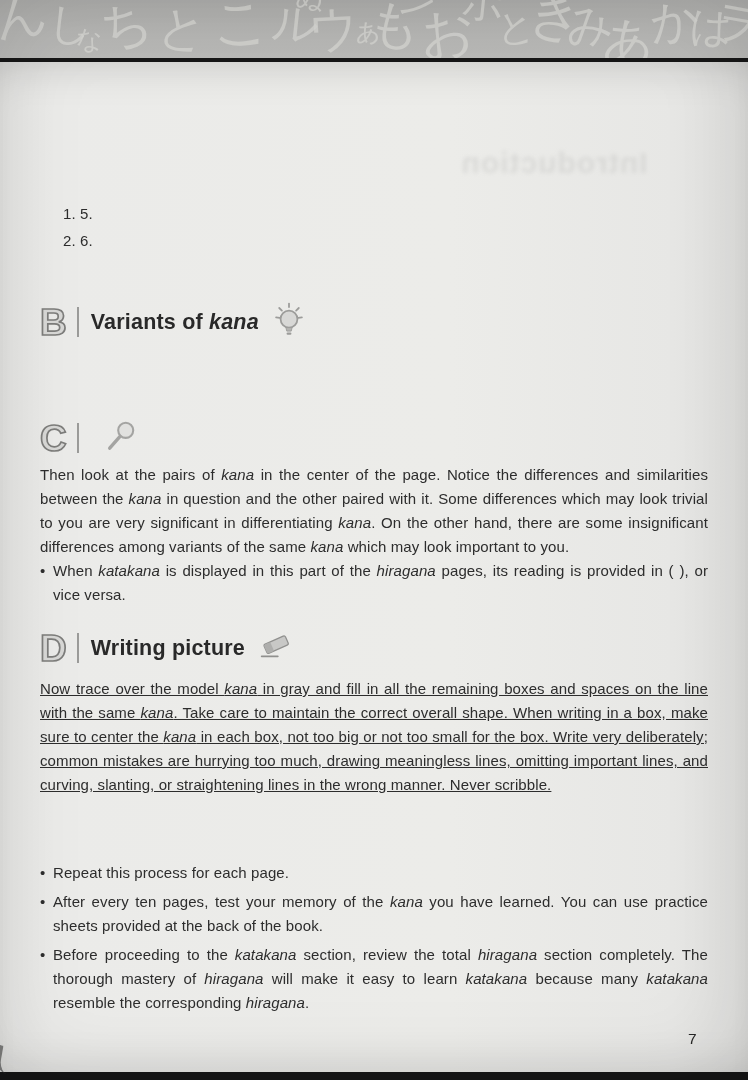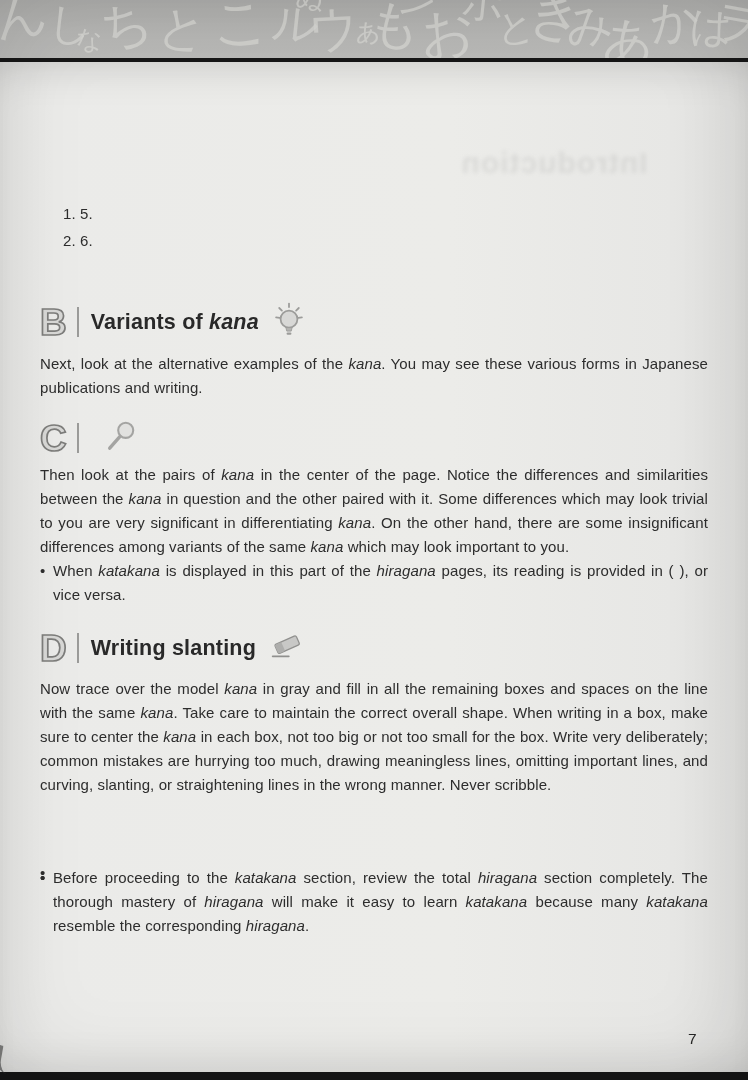--- a/index.html
+++ b/index.html
@@ -37,21 +37,21 @@
   .sec{position:absolute;left:40px;width:668px;z-index:3;}
   #secB{top:301px;} #secC{top:417px;} #secD{top:627px;}
   .sec-head{display:flex;align-items:center;height:42px;}
   .sec-letter{font-size:37px;font-weight:bold;color:#d8d8d6;line-height:1;
     -webkit-text-stroke:1.7px #7d7d7b;}
   .sec-bar{width:2px;height:30px;background:#9b9b99;margin:0 12px 0 10px;flex:0 0 auto;}
   .sec-title{font-size:21.5px;font-weight:bold;color:#292929;letter-spacing:.2px;white-space:nowrap;text-align:right;}
   .sec-icon{margin-left:14px;display:flex;align-items:center;position:relative;top:-2px;}
   #secB .bodytext{margin-top:9px;}
   #secC .bodytext{margin-top:4px;}
-  #secD .bodytext{margin-top:8px;}
+  #secD .bodytext{margin-top:8px;text-decoration:underline;}
 
   .bullet{position:relative;padding-left:13px;}
   .bullet .dot{position:absolute;left:0;top:0;}
   #secC .bullet{margin-top:0;}
 
   .final-bullets{position:absolute;top:861px;left:40px;width:668px;z-index:3;}
   .final-bullets .bullet{margin-bottom:5px;}
 
   .page-number{position:absolute;top:1030px;left:688px;z-index:3;
     font-size:15.5px;color:#262626;}
@@ -118,21 +118,20 @@
             <line x1="29" y1="6.5" x2="26" y2="9.5"></line>
             <line x1="3.5" y1="17" x2="7.5" y2="17.5"></line>
             <line x1="32.5" y1="17" x2="28.5" y2="17.5"></line>
           </g>
           <circle cx="18" cy="19" r="9.5" fill="#d8d8d6" stroke="#9c9c9a" stroke-width="2"></circle>
           <path d="M14.5 28.5 h7 l-1 4 h-5 z" fill="#b4b4b2" stroke="#9c9c9a" stroke-width="1"></path>
           <rect x="15.3" y="34" width="5.4" height="2.6" rx="1.2" fill="#9c9c9a"></rect>
         </svg>
       </span>
     </div>
-    <p class="bodytext">Next, look at the alternative examples of the <i>kana</i>. You may see these various forms in Japanese publications and writing.</p>
   </section>
 
   <section class="sec" id="secC">
     <div class="sec-head">
       <span class="sec-letter">C</span>
       <span class="sec-bar"></span>
       <span class="sec-icon">
         <svg width="32" height="34" viewBox="0 0 34 34">
           <circle cx="22" cy="11" r="8" fill="#dedddb" fill-opacity="0.75" stroke="#a4a4a2" stroke-width="2.2"></circle>
           <line x1="16" y1="17.5" x2="5" y2="30" stroke="#a4a4a2" stroke-width="3.6" stroke-linecap="round"></line>
@@ -143,40 +142,42 @@
     <div class="bullet bodytext">
       <span class="dot">•</span>
       <span>When <i>katakana</i> is displayed in this part of the <i>hiragana</i> pages, its reading is provided in ( ), or vice versa.</span>
     </div>
   </section>
 
   <section class="sec" id="secD">
     <div class="sec-head">
       <span class="sec-letter">D</span>
       <span class="sec-bar"></span>
-      <span class="sec-title">Writing slanting</span>
+      <span class="sec-title">Writing picture</span>
       <span class="sec-icon">
         <svg width="34" height="30" viewBox="0 0 38 30">
           <g transform="rotate(-24 19 13)">
             <rect x="6" y="8" width="26" height="11" rx="2" fill="#c8c8c6" stroke="#90908e" stroke-width="1.4"></rect>
             <rect x="6" y="8" width="8" height="11" rx="2" fill="#aeaeac"></rect>
           </g>
           <line x1="3" y1="26.5" x2="21" y2="26.5" stroke="#90908e" stroke-width="2" stroke-linecap="round"></line>
         </svg>
       </span>
     </div>
     <p class="bodytext">Now trace over the model <i>kana</i> in gray and fill in all the remaining boxes and spaces on the line with the same <i>kana</i>. Take care to maintain the correct overall shape. When writing in a box, make sure to center the <i>kana</i> in each box, not too big or not too small for the box. Write very deliberately; common mistakes are hurrying too much, drawing meaningless lines, omitting important lines, and curving, slanting, or straightening lines in the wrong manner. Never scribble.</p>
   </section>
 
   <div class="final-bullets">
     <div class="bullet bodytext">
       <span class="dot">•</span>
+      <span>Repeat this process for each page.</span>
     </div>
     <div class="bullet bodytext">
       <span class="dot">•</span>
+      <span>After every ten pages, test your memory of the <i>kana</i> you have learned. You can use practice sheets provided at the back of the book.</span>
     </div>
     <div class="bullet bodytext">
       <span class="dot">•</span>
       <span>Before proceeding to the <i>katakana</i> section, review the total <i>hiragana</i> section completely. The thorough mastery of <i>hiragana</i> will make it easy to learn <i>katakana</i> because many <i>katakana</i> resemble the corresponding <i>hiragana</i>.</span>
     </div>
   </div>
 
   <div class="page-number">7</div>
   <div class="corner-curl"></div>
   <div class="rule-bottom"></div>

